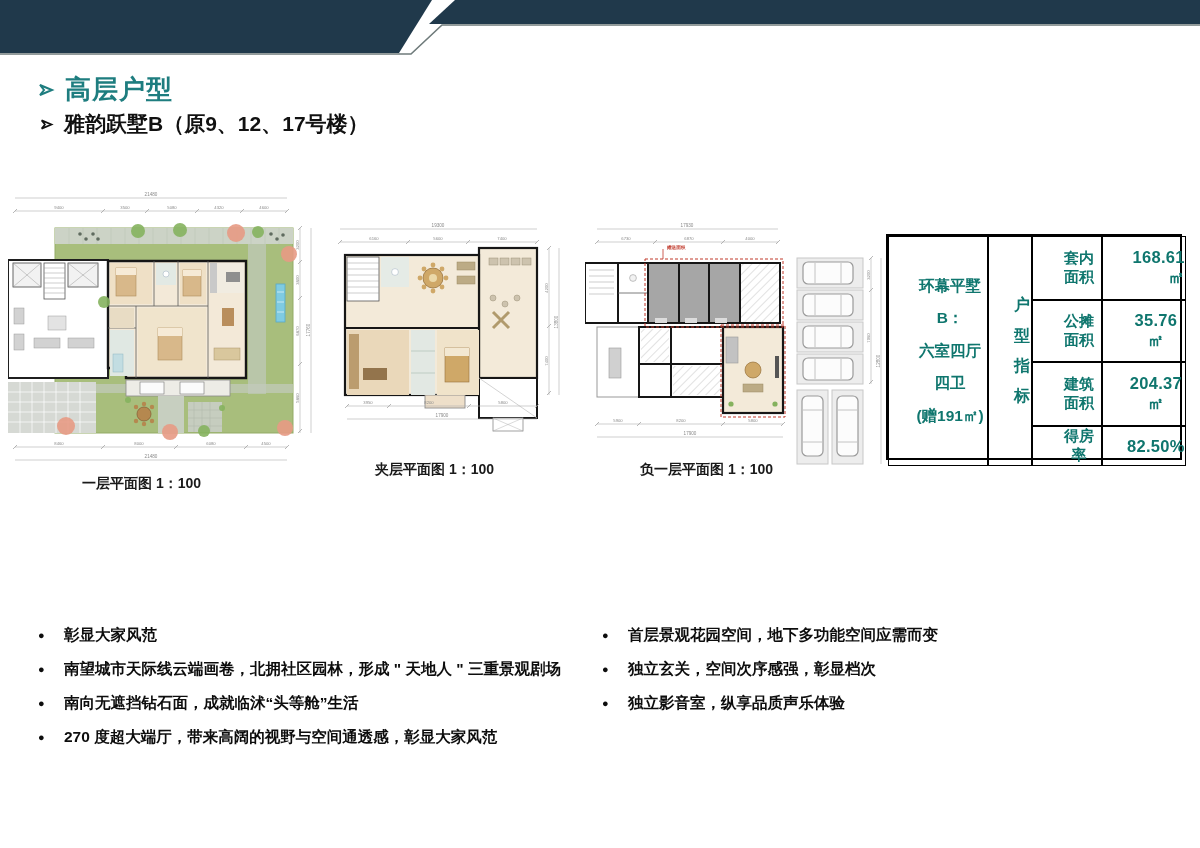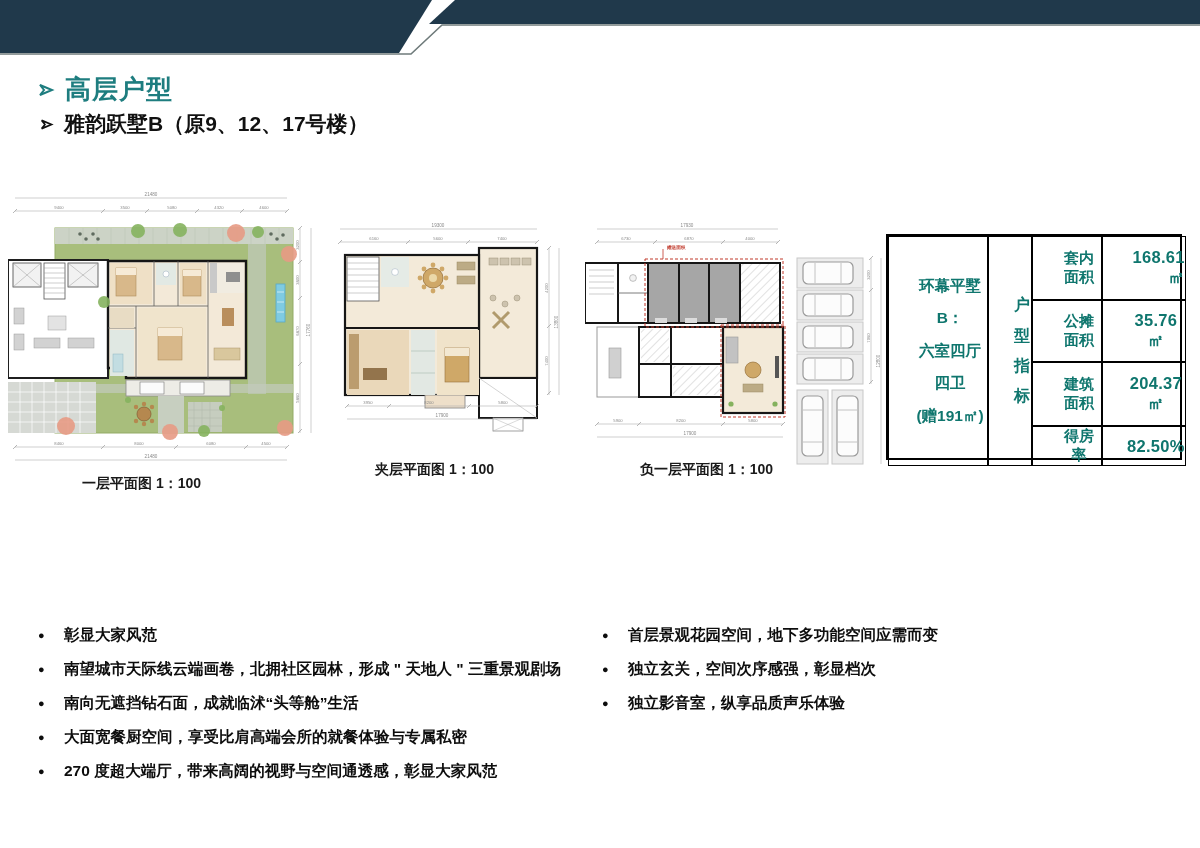--- a/index.html
+++ b/index.html
@@ -361,21 +361,20 @@
     <div class="cell lbl" style="grid-row:3;grid-column:3;">建筑面积</div>
     <div class="cell val" style="grid-row:3;grid-column:4;">204.37㎡</div>
     <div class="cell lbl" style="grid-row:4;grid-column:3;">得房率</div>
     <div class="cell val" style="grid-row:4;grid-column:4;">82.50%</div>
   </div>
 
   <ul class="bullets bl">
     <li>彰显大家风范</li>
     <li>南望城市天际线云端画卷，北拥社区园林，形成 " 天地人 " 三重景观剧场</li>
     <li>南向无遮挡钻石面，成就临沭“头等舱”生活</li>
-    <li>大面宽餐厨空间，享受比肩高端会所的就餐体验与专属私密</li>
     <li>270 度超大端厅，带来高阔的视野与空间通透感，彰显大家风范</li>
   </ul>
   <ul class="bullets br">
     <li>首层景观花园空间，地下多功能空间应需而变</li>
     <li>独立玄关，空间次序感强，彰显档次</li>
     <li>独立影音室，纵享品质声乐体验</li>
   </ul>
 
 </div>
 

